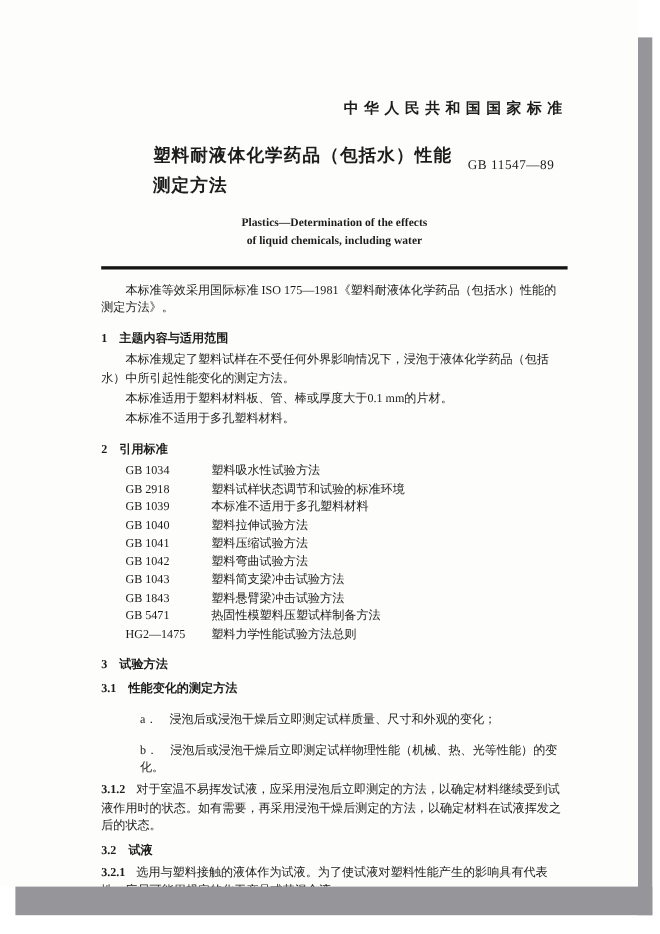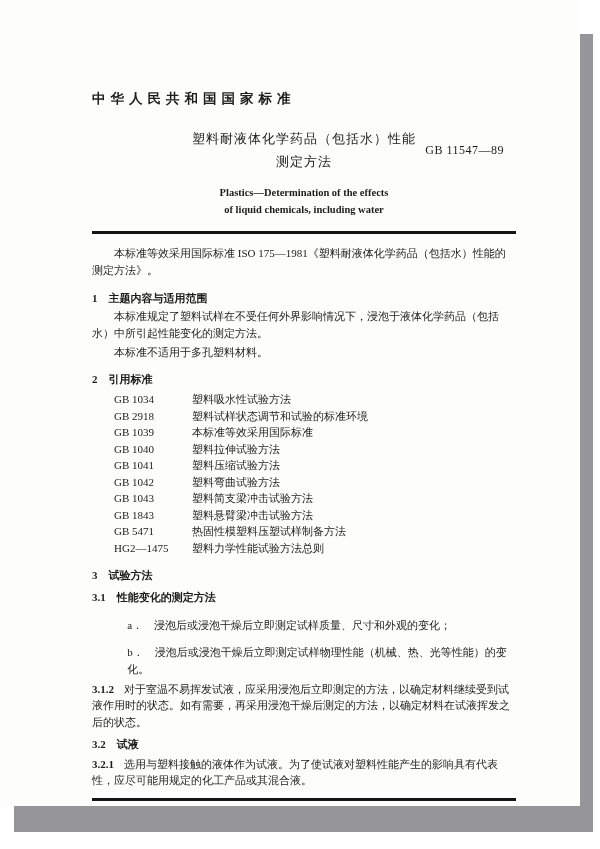--- a/index.html
+++ b/index.html
@@ -28,31 +28,31 @@
     width: 579px; height: 26px;
     background: #96969a;
   }
   .content {
     position: absolute;
     left: 92px; top: 0;
     width: 424px;
   }
   .doc-header {
     margin-top: 90px;
-    text-align: left;
+    text-align: right;
     font-size: 13.5px;
     font-weight: bold;
     letter-spacing: 5px;
   }
   .title-row { position: relative; margin-top: 20px; }
   .title-center {
     width: 330px; margin: 0 auto;
-    text-align: center;
-    font-size: 13px;
-    font-weight: normal;
+    text-align: left;
+    font-size: 16px;
+    font-weight: bold;
     line-height: 1.75;
     letter-spacing: 1px;
   }
   .std-no {
     position: absolute;
     right: 12px; top: 15px;
     font-size: 12px;
     letter-spacing: 0.5px;
   }
   .subtitle-en {
@@ -111,27 +111,28 @@
     </div>
 
     <div class="rule-top"></div>
 
     <div class="body-text">
 
       <p class="para intro">本标准等效采用国际标准 ISO 175—1981《塑料耐液体化学药品（包括水）性能的测定方法》。</p>
 
       <div class="sec-heading">1　主题内容与适用范围</div>
       <p class="para">本标准规定了塑料试样在不受任何外界影响情况下，浸泡于液体化学药品（包括水）中所引起性能变化的测定方法。</p>
+      <p class="para">本标准适用于塑料材料板、管、棒或厚度大于0.1 mm的片材。</p>
       <p class="para">本标准不适用于多孔塑料材料。</p>
 
       <div class="sec-heading">2　引用标准</div>
       <div class="ref-list">
         <div class="ref-row"><span class="ref-code">GB 1034</span><span>塑料吸水性试验方法</span></div>
         <div class="ref-row"><span class="ref-code">GB 2918</span><span>塑料试样状态调节和试验的标准环境</span></div>
-        <div class="ref-row"><span class="ref-code">GB 1039</span><span>本标准等效采用国际标准</span></div>
+        <div class="ref-row"><span class="ref-code">GB 1039</span><span>本标准不适用于多孔塑料材料</span></div>
         <div class="ref-row"><span class="ref-code">GB 1040</span><span>塑料拉伸试验方法</span></div>
         <div class="ref-row"><span class="ref-code">GB 1041</span><span>塑料压缩试验方法</span></div>
         <div class="ref-row"><span class="ref-code">GB 1042</span><span>塑料弯曲试验方法</span></div>
         <div class="ref-row"><span class="ref-code">GB 1043</span><span>塑料简支梁冲击试验方法</span></div>
         <div class="ref-row"><span class="ref-code">GB 1843</span><span>塑料悬臂梁冲击试验方法</span></div>
         <div class="ref-row"><span class="ref-code">GB 5471</span><span>热固性模塑料压塑试样制备方法</span></div>
         <div class="ref-row"><span class="ref-code">HG2—1475</span><span>塑料力学性能试验方法总则</span></div>
       </div>
 
       <div class="sec-heading">3　试验方法</div>

